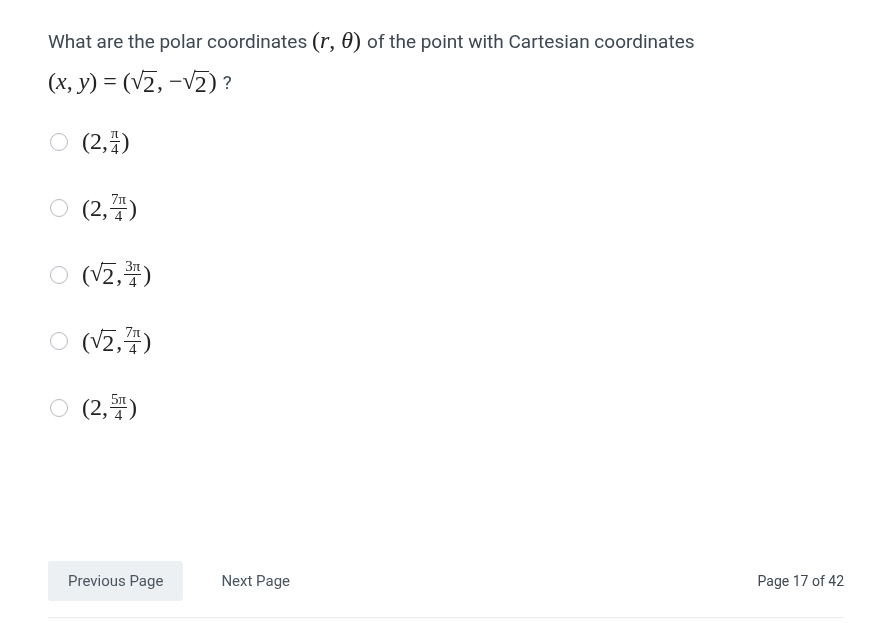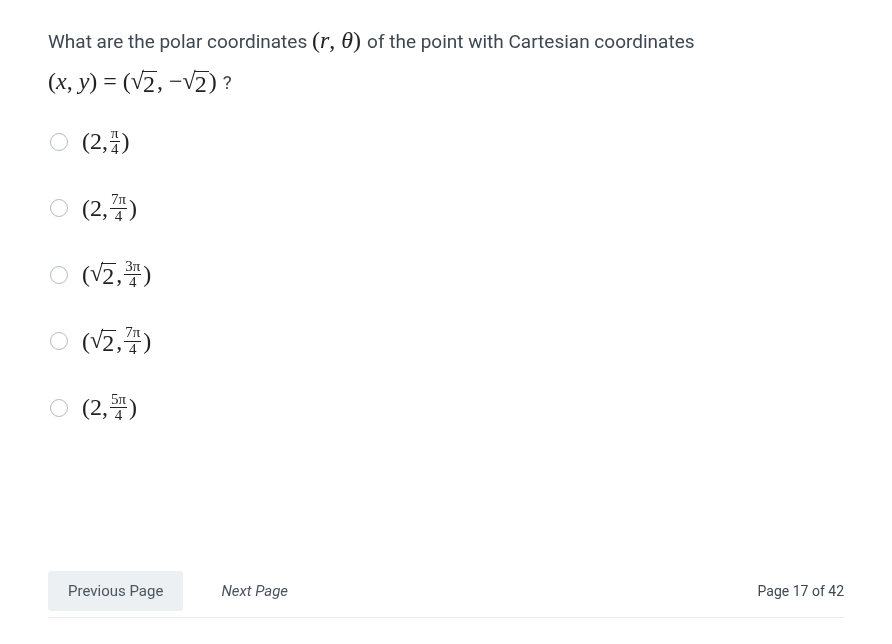--- a/index.html
+++ b/index.html
@@ -75,33 +75,33 @@
     margin-left: -2px;
   }
   .footer {
     position: absolute;
     left: 48px;
     right: 48px;
     bottom: 26px;
     display: flex;
     align-items: center;
     border-bottom: 1px solid #e9ecef;
-    padding-bottom: 6px;
+    padding-bottom: 16px;
   }
   .btn {
     background: #edf0f2;
     color: #4a5560;
     font-size: 15px;
     padding: 11px 20px;
     border-radius: 3px;
     cursor: pointer;
     user-select: none;
   }
   .btn + .btn { margin-left: 18px; }
-  .btn.next { background: #fff; font-style: italic; }
+  .btn.next { background: #fff; }
   .spacer { flex: 1; }
   .page-ind { font-size: 14px; color: #3d4852; }
 </style>
 </head>
 <body>
 
 <div class="question">
   <span>What are the polar coordinates </span>
   <span class="math">
     <span class="mathrm">(</span><span class="mathvar">r</span><span class="mathrm">, </span><span class="mathvar">θ</span><span class="mathrm">)</span>

